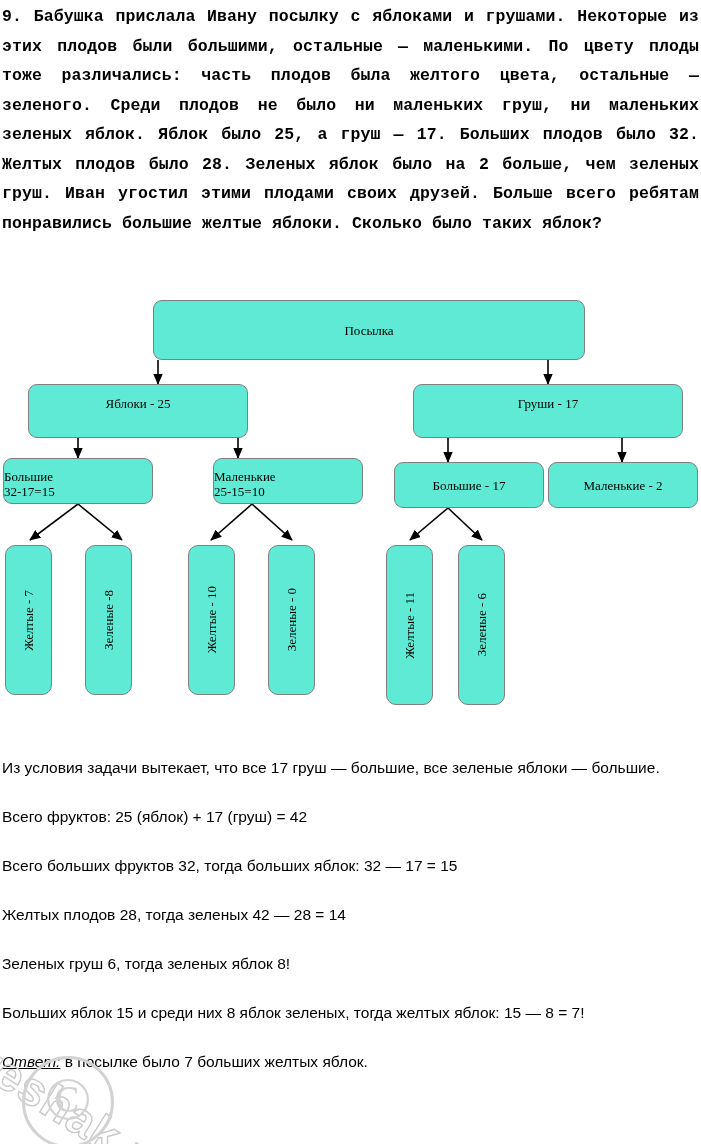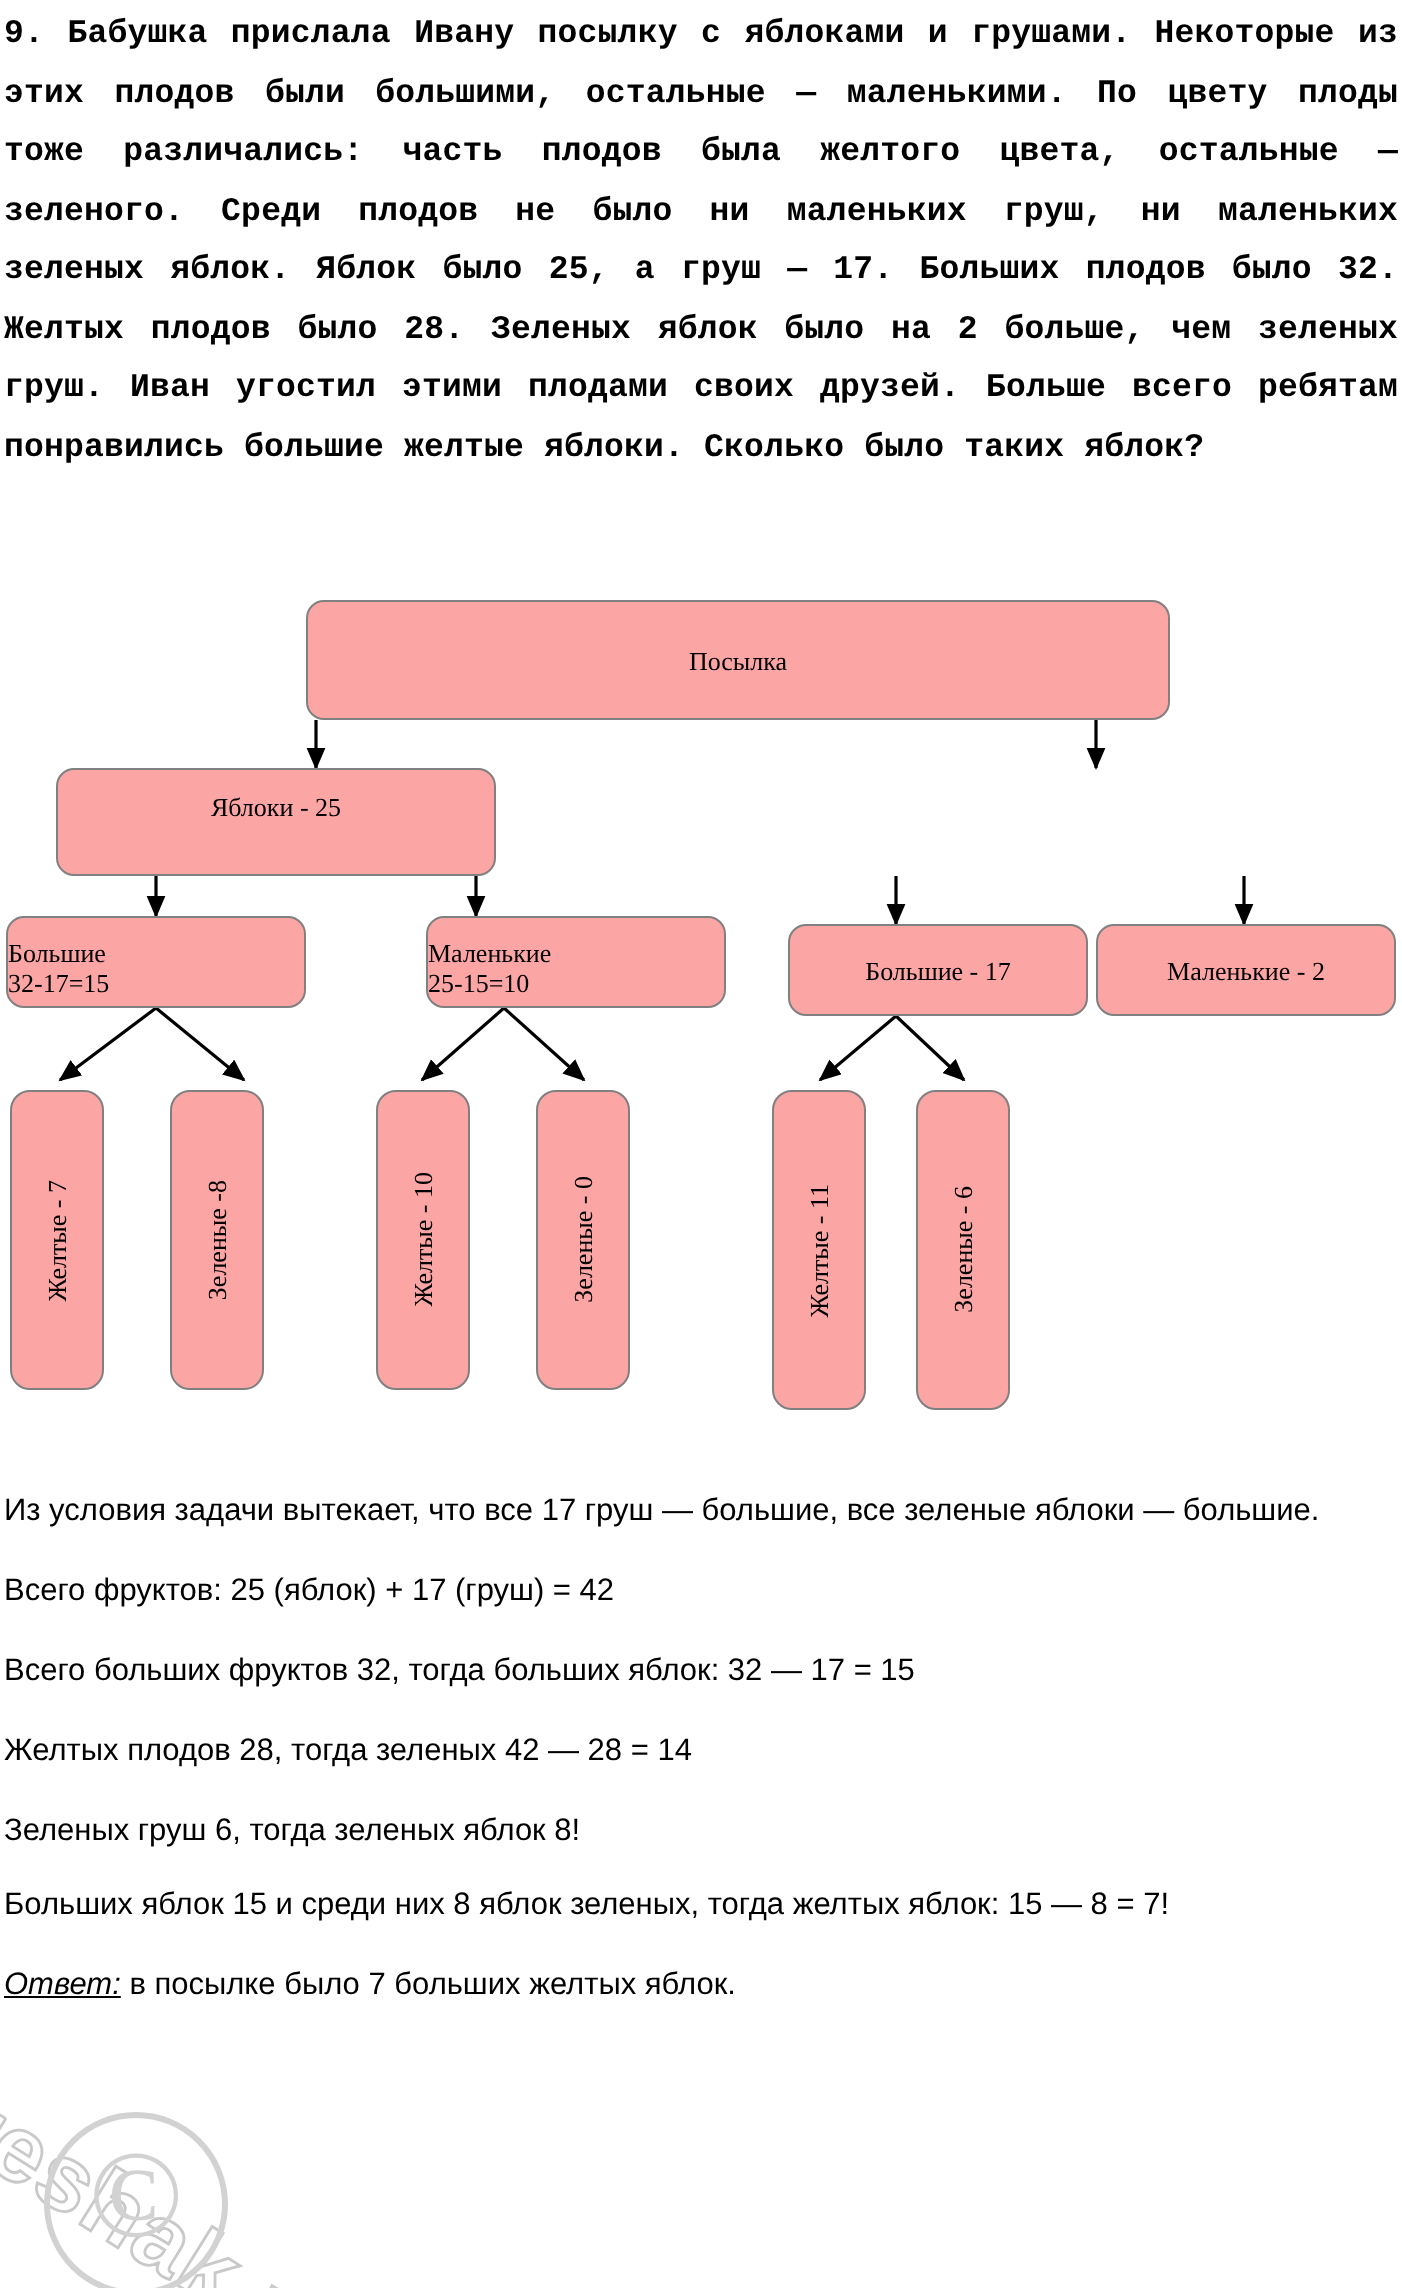--- a/index.html
+++ b/index.html
@@ -42,21 +42,21 @@
   #diagram svg {
     position: absolute;
     left: 0;
     top: 0;
   }
   .node {
     position: absolute;
     box-sizing: border-box;
     border: 1.2px solid #808080;
     border-radius: 9px;
-    background: #fca5a5;
+    background: #5eead4;
     font-family: "Liberation Serif", serif;
     font-size: 13px;
     color: #000000;
     display: flex;
     align-items: flex-start;
     justify-content: center;
     padding-top: 5px;
     text-align: center;
     line-height: 15px;
     z-index: 2;
@@ -83,21 +83,21 @@
   
   #solution {
     position: absolute;
     left: 2px;
     top: 735px;
     width: 697px;
     font-size: 15.5px;
     line-height: 33px;
   }
   #solution p {
-    margin: 4px 0 7px 0;
+    margin: 16px 0 7px 0;
   }
   #solution p.justified {
     text-align: justify;
     text-justify: inter-word;
   }
   #solution .tab-gap {
     display: inline-block;
     width: 46px;
   }
   #solution .answer-label {
@@ -180,20 +180,23 @@
     <line x1="448" y1="218" x2="482" y2="250" stroke="#000" stroke-width="1.6" marker-end="url(#ah)"></line>
   </svg>
 
   <div class="node center-mid" style="left:153px; top:10px; width:432px; height:60px;">
     <span>Посылка</span>
   </div>
 
   <div class="node" style="left:28px; top:94px; width:220px; height:54px; padding-top:11px;">
     <span>Яблоки - 25</span>
   </div>
+  <div class="node" style="left:413px; top:94px; width:270px; height:54px; padding-top:11px;">
+    <span>Груши - 17</span>
+  </div>
 
   <div class="node" style="left:3px; top:168px; width:150px; height:46px; flex-direction:column; padding-top:5px;">
     <span>Большие</span>
     <span>32-17=15</span>
   </div>
   <div class="node" style="left:177px; top:168px; width:150px; height:46px; flex-direction:column; padding-top:5px;margin-left:36px;">
     <span>Маленькие</span>
     <span>25-15=10</span>
   </div>
   <div class="node center-mid" style="left:383px; top:172px; width:150px; height:46px;margin-left:11px;">

